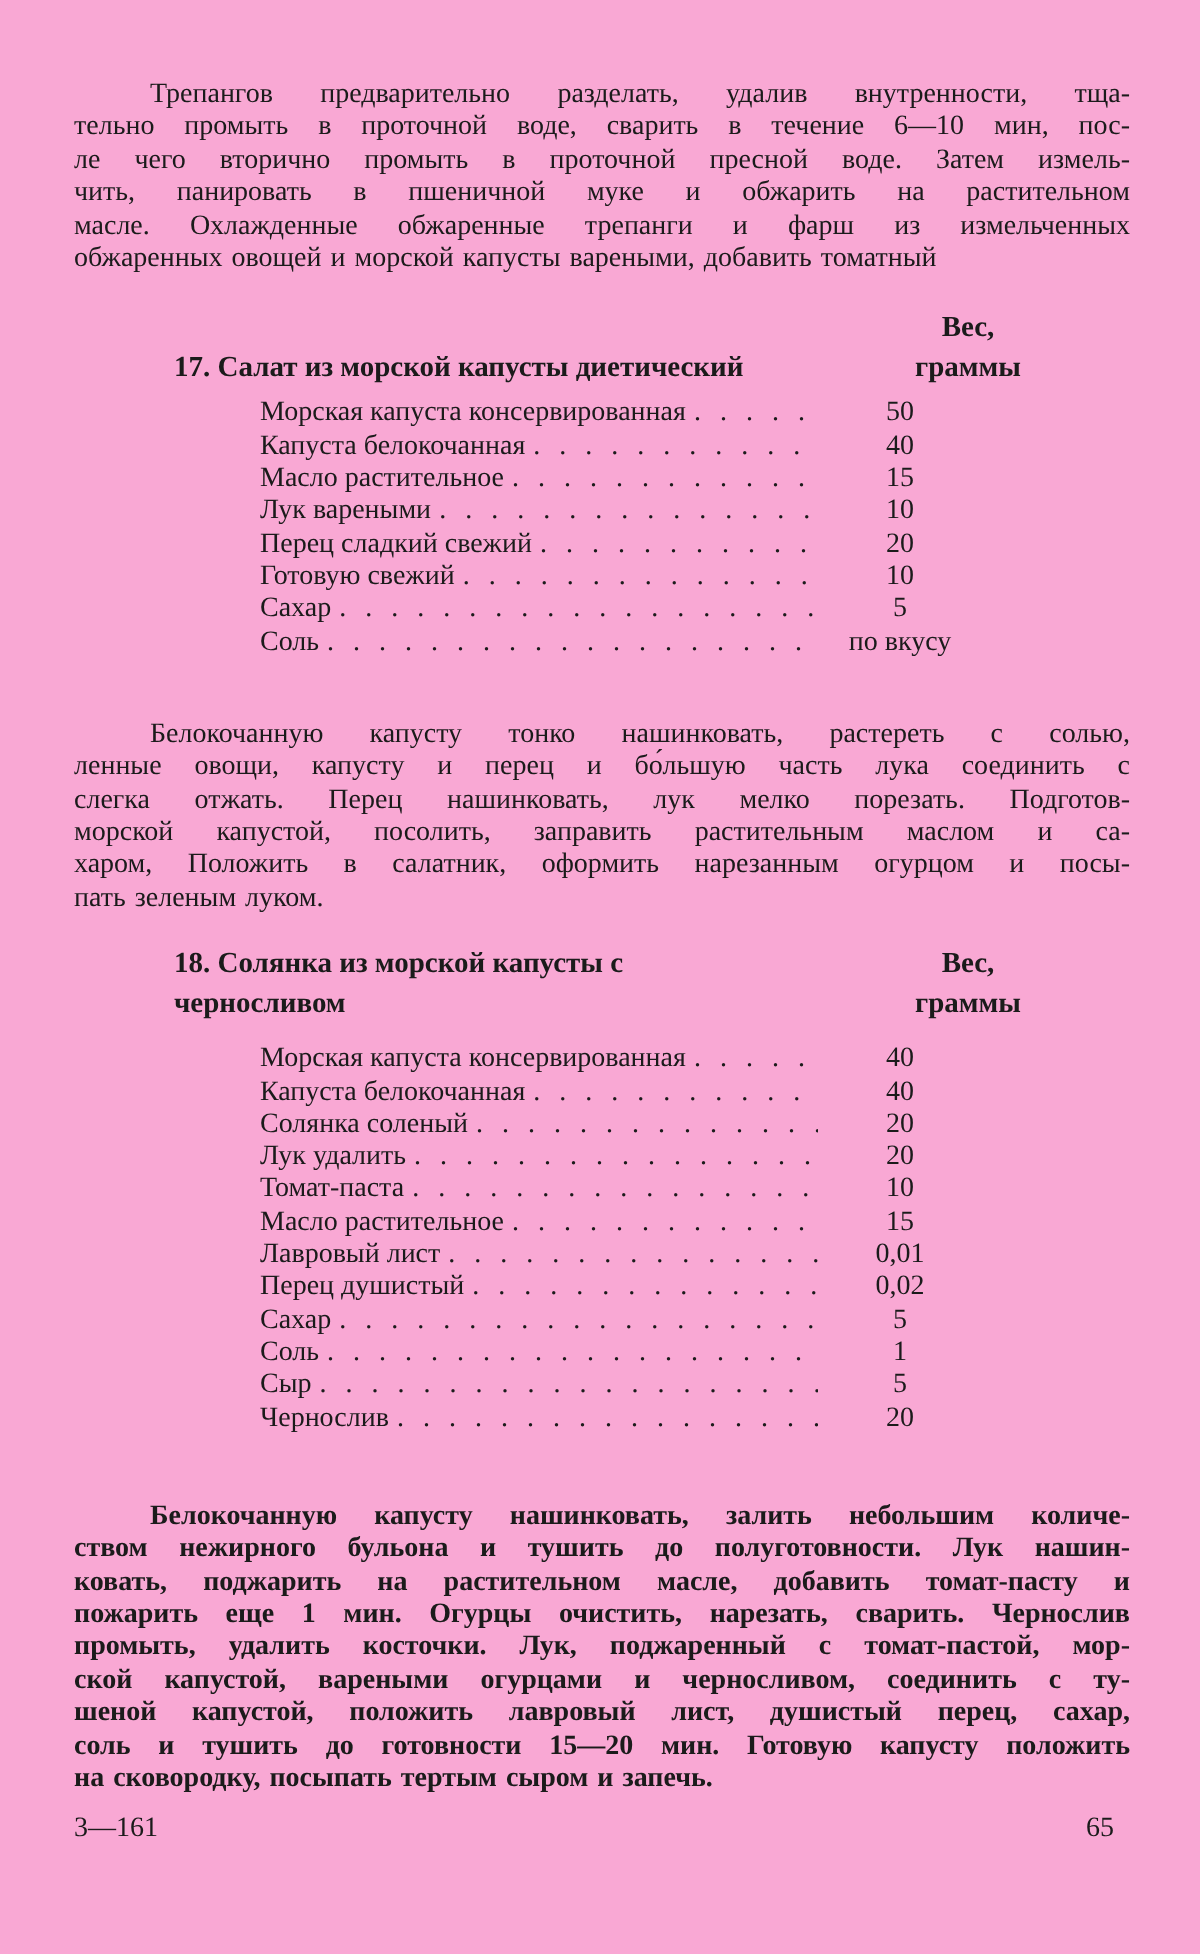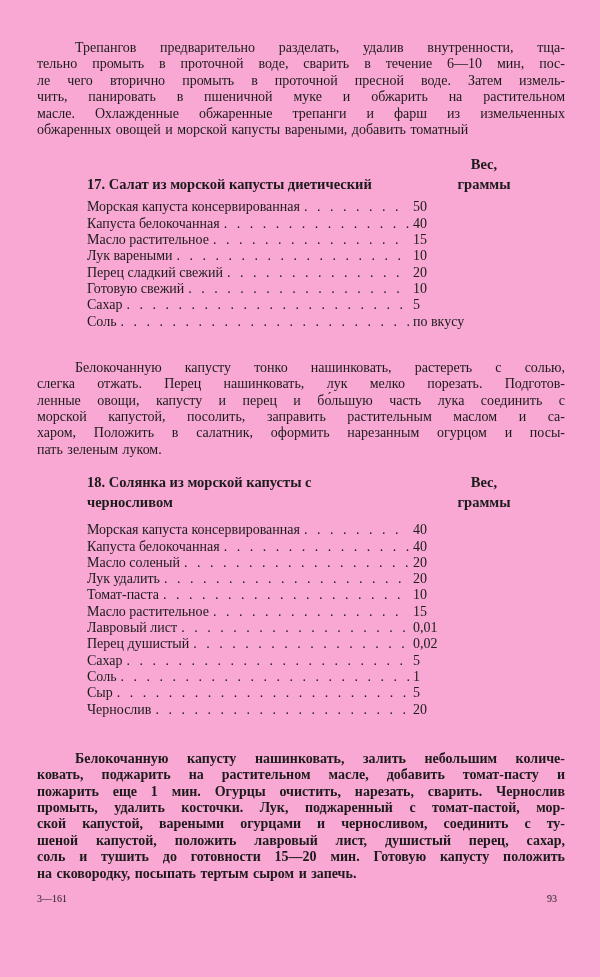--- a/index.html
+++ b/index.html
@@ -37,35 +37,35 @@
   .recipe-title { line-height: 20px; }
   .nowrap { white-space: nowrap; }
   .weight-head {
     line-height: 20px; text-align: center;
     min-width: 72px; margin-right: 45px;
     white-space: nowrap;
   }
 
   .ing-list { margin: 5px 78px 0 50px; }
   .ing-list.list-18 { margin-top: 10px; }
-  .ing-row { display: flex; align-items: baseline; line-height: 16.3px; }
+  .ing-row { display: flex; align-items: baseline; line-height: 16.3px; margin-left: 43px; }
   .ing-name { white-space: nowrap; flex: 0 0 auto; }
   .dots { flex: 1 1 auto; overflow: hidden; white-space: nowrap; margin: 0 4px; }
   .dots::after {
     content: ". . . . . . . . . . . . . . . . . . . . . . . . . . . . . . . . . . . . . . . . . . . . . . . . . . . . . . . . . . . .";
     word-spacing: 6px;
   }
-  .ing-val { min-width: 74px; text-align: left; white-space: nowrap; flex: 0 0 auto; }
+  .ing-val { min-width: 74px; text-align: center; white-space: nowrap; flex: 0 0 auto; }
 
   .para-2 { margin-top: 30px; }
   .para-3 { margin-top: 33px; font-weight: bold; }
 
   .footer {
     display: flex; justify-content: space-between;
-    margin-top: 8px; font-size: 10px; line-height: 17px;
+    margin-top: 8px; font-size: 14px; line-height: 17px;
   }
   .footer .pageno { margin-right: 8px; }
 </style>
 </head>
 <body>
 
 <div class="page">
 
   <div class="para">
 
@@ -140,23 +140,23 @@
           <span class="dots"></span>
           <span class="ing-val">по вкусу</span>
         </div>
       </div>
   </section>
 
   <div class="para para-2">
 
       <div class="line">Белокочанную капусту тонко нашинковать, растереть с солью,</div>
 
+      <div class="line">ленные овощи, капусту и перец и бо́льшую часть лука соединить с</div>
+
       <div class="line">слегка отжать. Перец нашинковать, лук мелко порезать. Подготов-</div>
-
-      <div class="line">ленные овощи, капусту и перец и бо́льшую часть лука соединить с</div>
 
       <div class="line">морской капустой, посолить, заправить растительным маслом и са-</div>
 
       <div class="line">харом, Положить в салатник, оформить нарезанным огурцом и посы-</div>
 
       <div class="line">пать зеленым луком.</div>
     </div>
 
   <section>
     <div class="recipe-head head-18">
@@ -177,21 +177,21 @@
           <span class="ing-val">40</span>
         </div>
 
         <div class="ing-row">
           <span class="ing-name">Капуста белокочанная</span>
           <span class="dots"></span>
           <span class="ing-val">40</span>
         </div>
 
         <div class="ing-row">
-          <span class="ing-name">Масло соленый</span>
+          <span class="ing-name">Солянка соленый</span>
           <span class="dots"></span>
           <span class="ing-val">20</span>
         </div>
 
         <div class="ing-row">
           <span class="ing-name">Лук удалить</span>
           <span class="dots"></span>
           <span class="ing-val">20</span>
         </div>
 
@@ -242,34 +242,35 @@
           <span class="dots"></span>
           <span class="ing-val">20</span>
         </div>
       </div>
   </section>
 
   <div class="para para-3">
 
       <div class="line">Белокочанную капусту нашинковать, залить небольшим количе-</div>
 
+      <div class="line">ством нежирного бульона и тушить до полуготовности. Лук нашин-</div>
 
       <div class="line">ковать, поджарить на растительном масле, добавить томат-пасту и</div>
 
       <div class="line">пожарить еще 1 мин. Огурцы очистить, нарезать, сварить. Чернослив</div>
 
       <div class="line">промыть, удалить косточки. Лук, поджаренный с томат-пастой, мор-</div>
 
       <div class="line">ской капустой, вареными огурцами и черносливом, соединить с ту-</div>
 
       <div class="line">шеной капустой, положить лавровый лист, душистый перец, сахар,</div>
 
       <div class="line">соль и тушить до готовности 15—20 мин. Готовую капусту положить</div>
 
       <div class="line">на сковородку, посыпать тертым сыром и запечь.</div>
     </div>
 
   <div class="footer">
     <span>3—161</span>
-    <span class="pageno">93</span>
+    <span class="pageno">65</span>
   </div>
 
 </div>
 
 </body></html>

